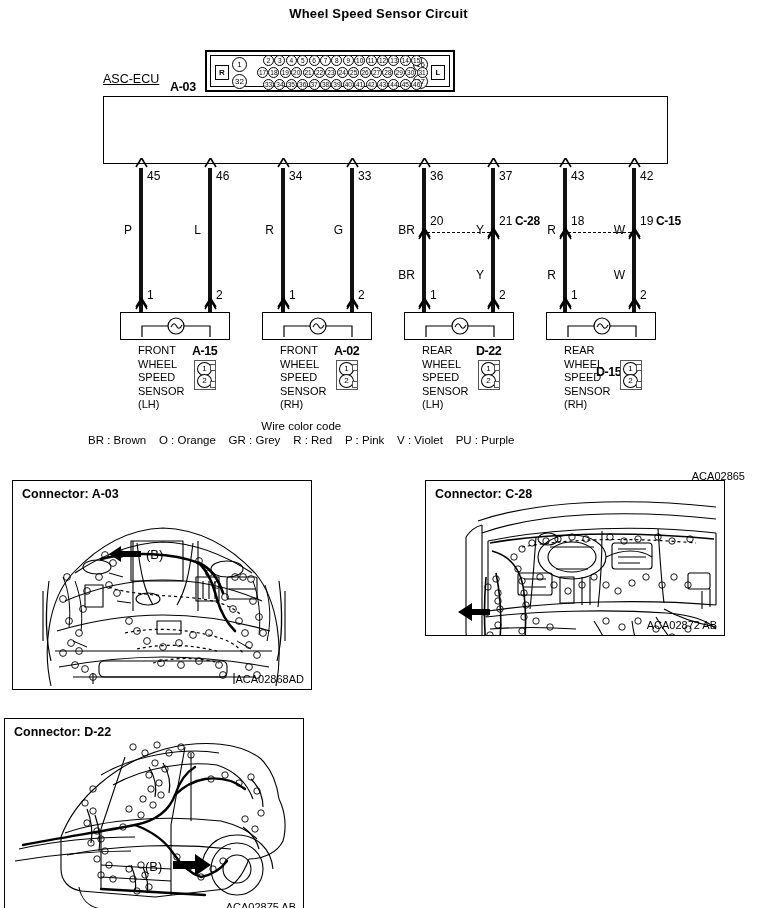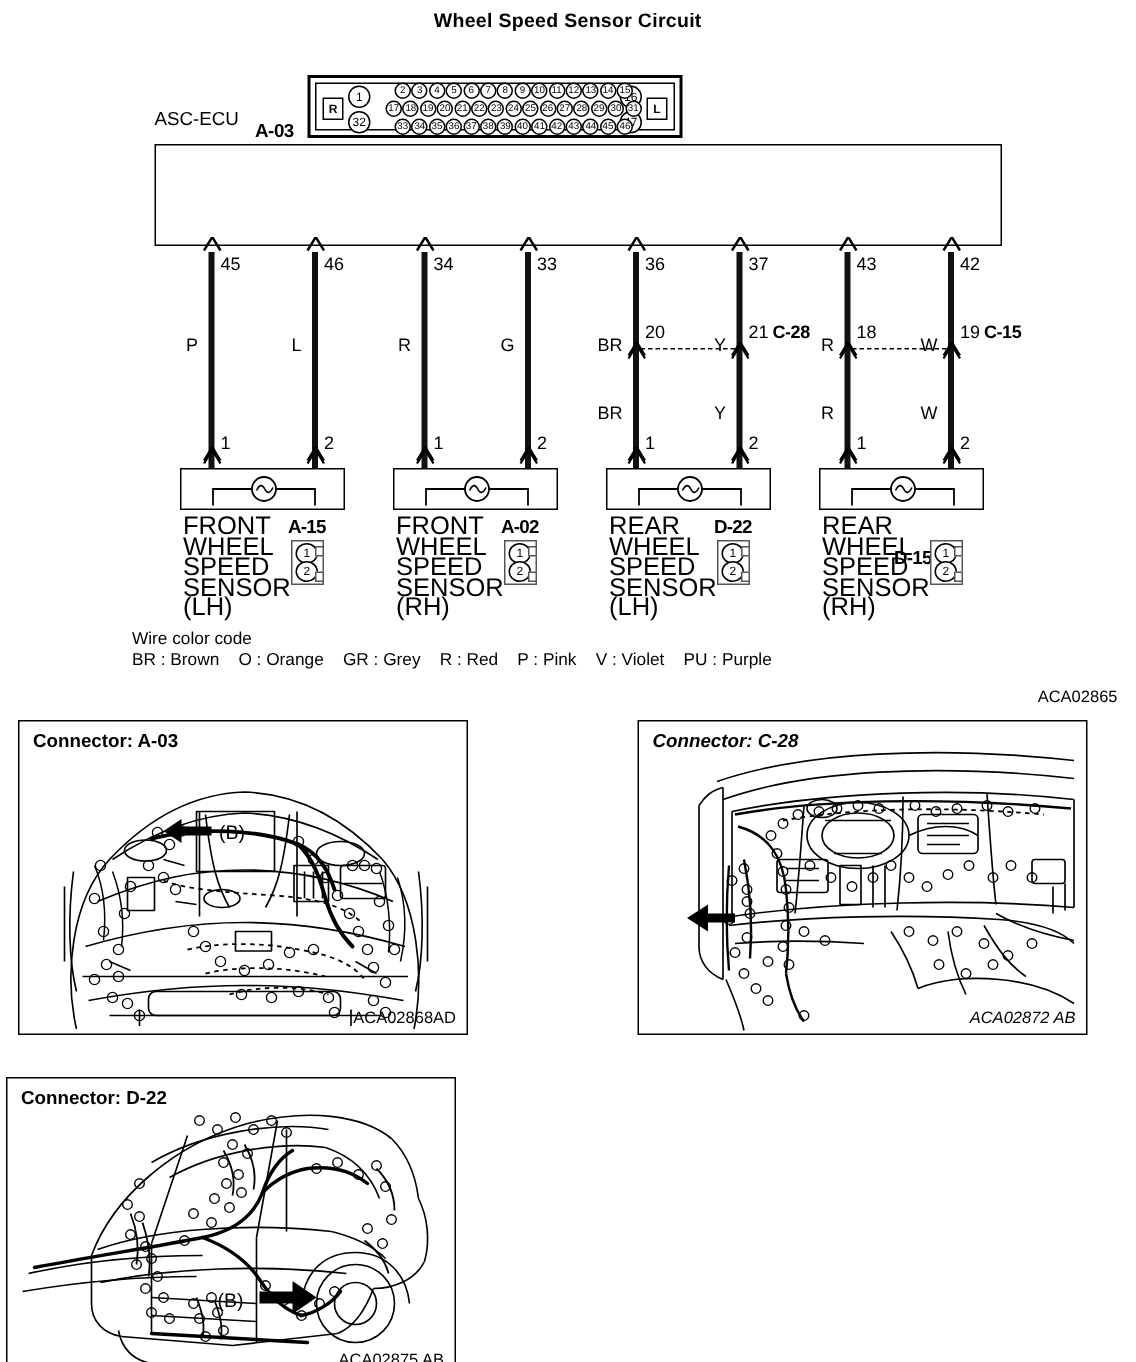--- a/index.html
+++ b/index.html
@@ -28,21 +28,21 @@
     font-size:8px;line-height:13px;text-align:center;font-weight:bold;
     background:#fff;
   }
   .pin-circ{
     position:absolute;border:1px solid #000;border-radius:50%;
     background:#fff;text-align:center;box-sizing:border-box;
   }
   .pc-big{width:15px;height:15px;font-size:8px;line-height:14px;}
   .pc-sm{width:11px;height:11px;font-size:6.5px;line-height:10px;}
   
-  #asc-ecu-label{left:103px;top:72px;font-size:12.5px;}
+  #asc-ecu-label{left:103px;top:72px;font-size:12.5px;text-decoration:underline;}
   #asc-ecu-code{left:170px;top:80px;font-size:12.5px;font-weight:bold;letter-spacing:-.3px;}
   #ecu-body{
     left:103px;top:96px;width:565px;height:68px;
     border:1px solid #000;background:#fff;box-sizing:border-box;
   }
   
   .wire{position:absolute;width:4px;background:#111;}
   .term-num{position:absolute;font-size:12px;}
   .wire-color{position:absolute;font-size:12px;}
   
@@ -51,36 +51,36 @@
   .dash-link{
     position:absolute;height:0;border-top:1.5px dashed #000;
   }
   .conn-code{position:absolute;font-size:12px;letter-spacing:-.3px;font-weight:bold;}
   .mid-num{position:absolute;font-size:12px;}
   
   .sensor-box{
     position:absolute;width:110px;height:28px;border:1.5px solid #000;
     background:#fff;box-sizing:border-box;
   }
-  .sensor-name{position:absolute;font-size:17px;line-height:13.5px;white-space:pre;}
+  .sensor-name{position:absolute;font-size:11px;line-height:13.5px;white-space:pre;margin-left:16px;}
   .sensor-code{position:absolute;font-size:12.5px;font-weight:bold;letter-spacing:-.5px;}
   .conn-icon{
     position:absolute;width:22px;height:30px;border:1.5px solid #555;
     background:#fff;box-sizing:border-box;
   }
   .conn-icon i{
     position:absolute;left:2px;width:13px;height:12px;border:1.2px solid #000;
     border-radius:50%;font-size:8px;line-height:11px;text-align:center;
     font-style:normal;background:#fff;
   }
   .conn-icon .tab{position:absolute;right:-1px;width:4px;height:5px;border:1px solid #555;background:#fff;}
   
   #legend{left:88px;top:420px;font-size:11.5px;line-height:13.5px;}
-  #legend .row{white-space:pre;}
-  #diagram-ref{position:absolute;right:12px;top:459px;font-size:11px;}
+  #legend .row{white-space:pre;text-align:center;}
+  #diagram-ref{position:absolute;right:12px;top:470px;font-size:11px;}
   
   .panel{
     position:absolute;border:1.5px solid #000;background:#fff;box-sizing:border-box;overflow:hidden;
   }
   .panel-title{position:absolute;left:9px;top:6px;font-size:12.5px;font-weight:bold;z-index:5;}
   .panel-ref{position:absolute;right:7px;bottom:4px;font-size:11px;z-index:5;padding-left:24px;}
   .panel svg{position:absolute;left:0;top:0;}
 </style>
 </head>
 <body>
@@ -435,21 +435,21 @@
       <circle cx="210" cy="194" r="3.4"></circle>
         <circle cx="116" cy="140" r="3.4"></circle>
     </g>
     <g>
       <path d="M128 70 L108 70 L108 65 L96 73 L108 81 L108 76 L128 76 Z" fill="#000"></path>
     </g>
     <text x="133" y="78" font-family="Liberation Sans, sans-serif" font-size="13" fill="#000">(B)</text>
   </svg>
 </div>
 
-<div class="panel" id="panel-c28" style="left:425px;top:480px;width:300px;height:210px;font-style:italic;">
+<div class="panel" id="panel-c28" style="left:425px;top:480px;width:300px;height:156px;">
   <div class="panel-title">Connector: C-28</div>
   <div class="panel-ref">ACA02872 AB</div>
   <svg width="300" height="210" viewBox="0 0 300 210">
     <g fill="none" stroke="#000" stroke-width="1.1" stroke-linejoin="round">
       <path d="M52 40 C110 20 200 16 290 26"></path>
       <path d="M56 52 C112 32 200 28 290 38"></path>
       <path d="M40 56 L40 150 C40 160 46 168 56 172"></path>
       <path d="M40 56 C44 50 48 46 56 44"></path>
       <path d="M56 44 L56 172"></path>
       <path d="M62 60 C130 46 220 44 290 52"></path>

